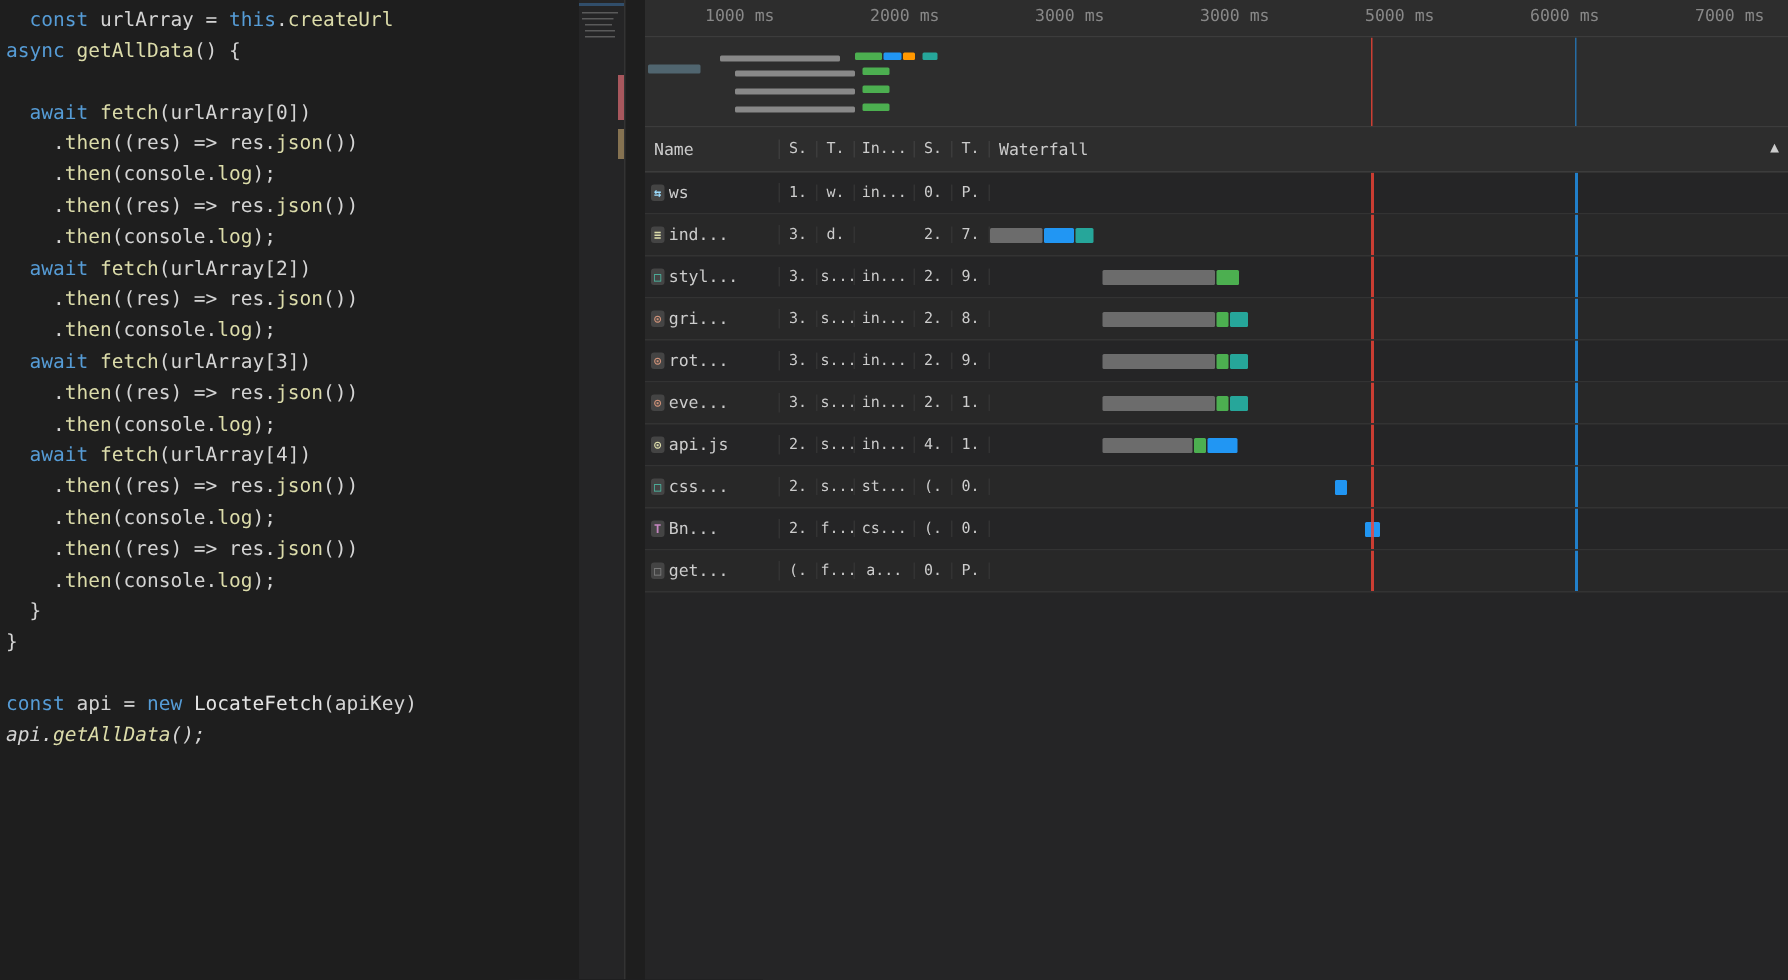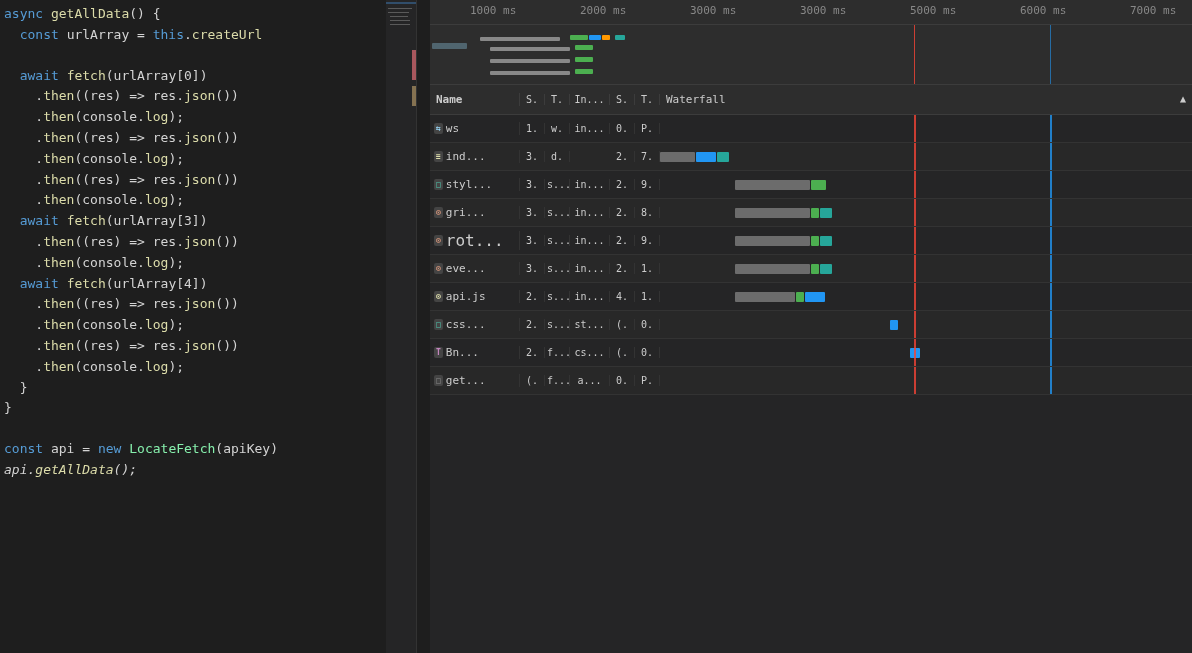--- a/index.html
+++ b/index.html
@@ -38,21 +38,21 @@
       position: relative;
     }
 
     .code-line.highlighted {
       background: #264f78;
     }
 
     
     .kw { color: #569cd6; }
     .fn { color: #dcdcaa; }
-    .cls { color: #86efac; }
+    .cls { color: #e5e5e5; }
     .plain { color: #d4d4d4; }
     .this-kw { color: #569cd6; }
     .method { color: #dcdcaa; }
 
     
     .code-scrollbar {
       position: absolute;
       right: 0;
       top: 0;
       width: 14px;
@@ -118,21 +118,20 @@
       font-size: 11px;
       color: #ccc;
       position: relative;
     }
 
     .th-name {
       width: 90px;
       padding: 0 6px;
       flex-shrink: 0;
       border-right: 1px solid #3c3c3c;
-      font-weight: bold;
     }
 
     .th-small {
       width: 25px;
       padding: 0 3px;
       flex-shrink: 0;
       text-align: center;
       border-right: 1px solid #3c3c3c;
       font-size: 10px;
       overflow: hidden;
@@ -281,42 +280,45 @@
       border-radius: 1px;
     }
   </style>
 </head>
 <body>
 
 <div class="code-panel">
   <div class="code-content">
 
   <div class="code-line">
+        <span style="white-space: pre;">  <span class="kw">const </span><span class="plain">urlArray = </span><span class="this-kw">this</span><span class="plain">.</span><span class="method">createUrl</span></span>
+      </div>
+      <div class="code-line">
         <span style="white-space: pre;"><span class="kw">async </span><span class="fn">getAllData</span><span class="plain">() {</span></span>
       </div>
       <div class="code-line">
-        <span style="white-space: pre;">  <span class="kw">const </span><span class="plain">urlArray = </span><span class="this-kw">this</span><span class="plain">.</span><span class="method">createUrl</span></span>
-      </div>
-      <div class="code-line">
         <span style="white-space: pre;"></span>
       </div>
       <div class="code-line">
         <span style="white-space: pre;">  <span class="kw">await </span><span class="fn">fetch</span><span class="plain">(urlArray[0])</span></span>
       </div>
       <div class="code-line">
         <span style="white-space: pre;">    <span class="plain">.</span><span class="method">then</span><span class="plain">((res) =&gt; res.</span><span class="method">json</span><span class="plain">())</span></span>
       </div>
       <div class="code-line">
         <span style="white-space: pre;">    <span class="plain">.</span><span class="method">then</span><span class="plain">(console.</span><span class="method">log</span><span class="plain">);</span></span>
       </div>
       <div class="code-line">
         <span style="white-space: pre;">    <span class="plain">.</span><span class="method">then</span><span class="plain">((res) =&gt; res.</span><span class="method">json</span><span class="plain">())</span></span>
       </div>
       <div class="code-line">
         <span style="white-space: pre;">    <span class="plain">.</span><span class="method">then</span><span class="plain">(console.</span><span class="method">log</span><span class="plain">);</span></span>
+      </div>
+      <div class="code-line">
+        <span style="white-space: pre;">  <span class="kw">await </span><span class="fn">fetch</span><span class="plain">(urlArray[2])</span></span>
       </div>
       <div class="code-line">
         <span style="white-space: pre;">    <span class="plain">.</span><span class="method">then</span><span class="plain">((res) =&gt; res.</span><span class="method">json</span><span class="plain">())</span></span>
       </div>
       <div class="code-line">
         <span style="white-space: pre;">    <span class="plain">.</span><span class="method">then</span><span class="plain">(console.</span><span class="method">log</span><span class="plain">);</span></span>
       </div>
       <div class="code-line">
         <span style="white-space: pre;">  <span class="kw">await </span><span class="fn">fetch</span><span class="plain">(urlArray[3])</span></span>
       </div>
@@ -501,21 +503,21 @@
           <div class="wf-bar wf-gray" style="left: 75px; width: 75px;"></div>
           <div class="wf-bar wf-green" style="left: 151px; width: 8px;"></div>
           <div class="wf-bar wf-teal" style="left: 160px; width: 12px;"></div>
           <div class="vline vline-red" style="left: 254px;"></div>
           <div class="vline vline-blue" style="left: 390px;"></div>
         </div>
       </div>
       <div class="table-row">
         <div class="td-name">
           <span class="type-icon type-img">⊙</span>
-          <span style="overflow: hidden; white-space: nowrap; text-overflow: ellipsis; font-size: 16px;">rot...</span>
+          <span style="overflow: hidden; white-space: nowrap; text-overflow: ellipsis; font-size: 11px;">rot...</span>
         </div>
         <div class="td-small">3.</div>
         <div class="td-small">s...</div>
         <div class="td-med">in...</div>
         <div class="td-small">2.</div>
         <div class="td-small">9.</div>
         <div class="td-waterfall">
           <div class="wf-bar wf-gray" style="left: 75px; width: 75px;"></div>
           <div class="wf-bar wf-green" style="left: 151px; width: 8px;"></div>
           <div class="wf-bar wf-teal" style="left: 160px; width: 12px;"></div>

